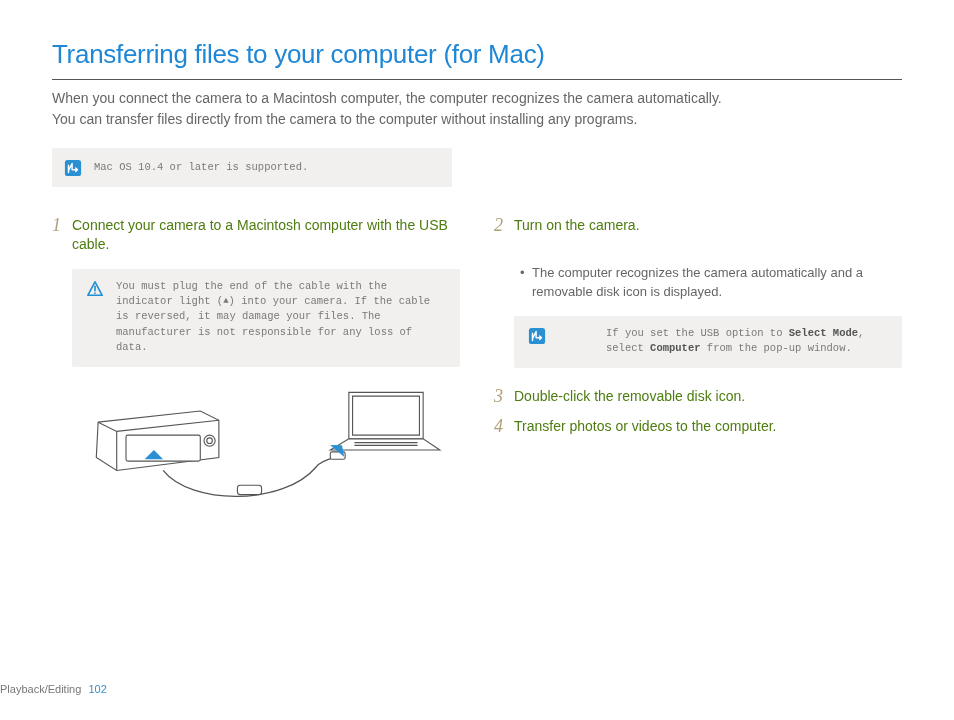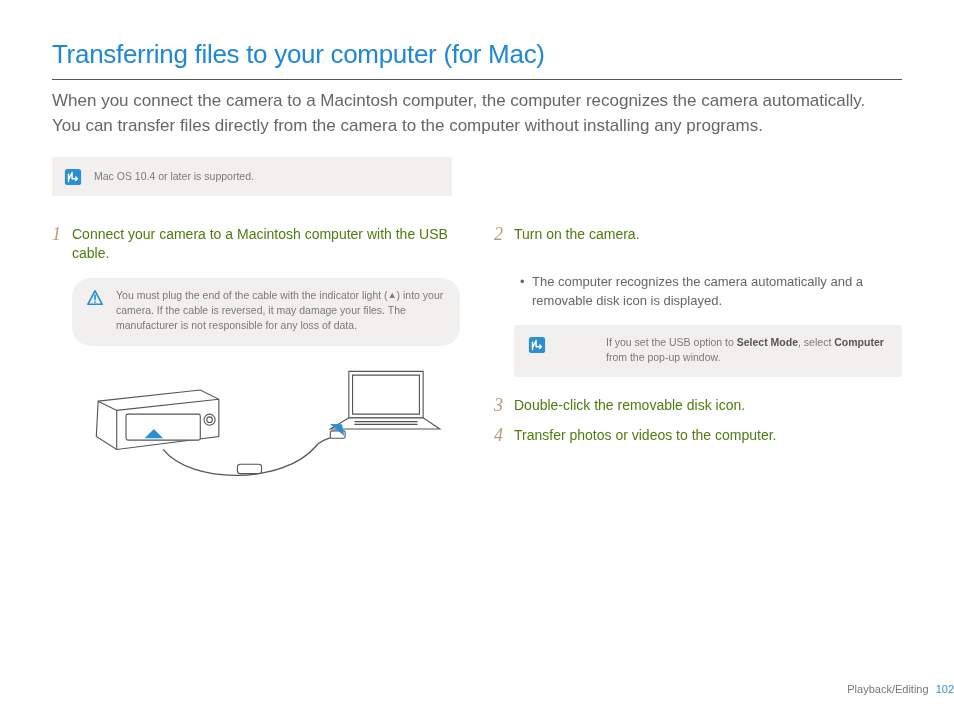--- a/index.html
+++ b/index.html
@@ -21,31 +21,32 @@
     color: #1e87d6;
     font-size: 26px;
     font-weight: 400;
     letter-spacing: -0.3px;
     padding-bottom: 5px;
     border-bottom: 1px solid #555;
     margin-bottom: 8px;
   }
   .intro {
     color: #666;
-    font-size: 17px;
+    font-size: 14px;
     font-weight: 300;
     line-height: 1.5;
     margin-bottom: 18px;
   }
   .note-box {
     background: #f1f0ee;
     border-radius: 2px;
     display: flex;
     align-items: flex-start;
     padding: 6px 12px;
+    font-family: Liberation Mono, monospace;
   }
   .note-compact {
     width: 400px;
     margin-bottom: 28px;
     padding: 10px 12px;
     align-items: center;
   }
   .note-mid {
     margin: 14px 0 18px 0;
     padding: 10px 14px 12px 14px;
@@ -117,21 +118,21 @@
   .illustration {
     margin-top: 8px;
     height: 130px;
     position: relative;
   }
   .footer {
     position: absolute;
     bottom: 22px;
     left: 0;
     width: 100%;
-    text-align: right;
+    text-align: left;
     font-size: 11px;
     color: #777;
   }
   .footer .pg {
     color: #3a8ec9;
     margin-left: 4px;
   }
   b { font-weight: 600; color: #555; }
   .note-text b { color: #555; }
   .tri {
@@ -163,21 +164,21 @@
 
   <div class="columns">
 
     <div class="col">
 
       <div class="step">
         <span class="step-num">1</span>
         <span class="step-text">Connect your camera to a Macintosh computer with the USB cable.</span>
       </div>
 
-      <div class="note-box note-mid" style="margin-left:20px;border-radius:19px;">
+      <div class="note-box note-mid" style="margin-left:20px;">
         <span class="note-icon">
           <svg viewBox="0 0 20 20" width="18" height="18">
             <path d="M10 2 L18 17 L2 17 Z" fill="none" stroke="#1f8fd6" stroke-width="1.8" stroke-linejoin="round"></path>
             <line x1="10" y1="7" x2="10" y2="12" stroke="#1f8fd6" stroke-width="1.8" stroke-linecap="round"></line>
             <circle cx="10" cy="14.5" r="1" fill="#1f8fd6"></circle>
           </svg>
         </span>
         <span class="note-text">
           <span>You must plug the end of the cable with the indicator light (</span><span class="tri">▲</span><span>) into your camera. If the cable is reversed, it may damage your files. The manufacturer is not responsible for any loss of data.</span>
         </span>

